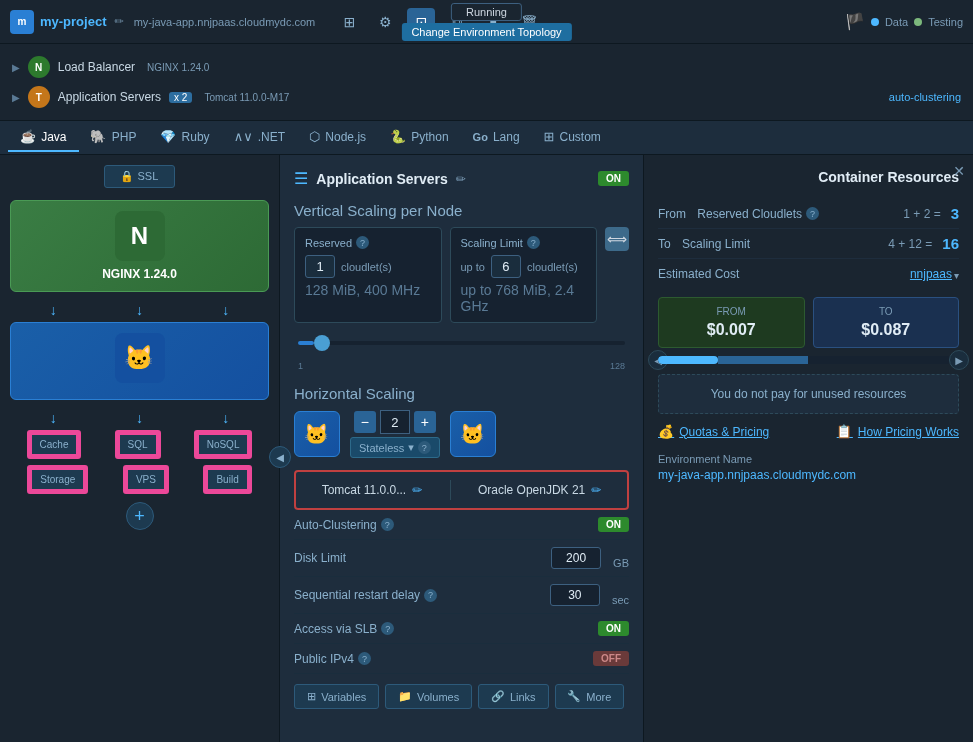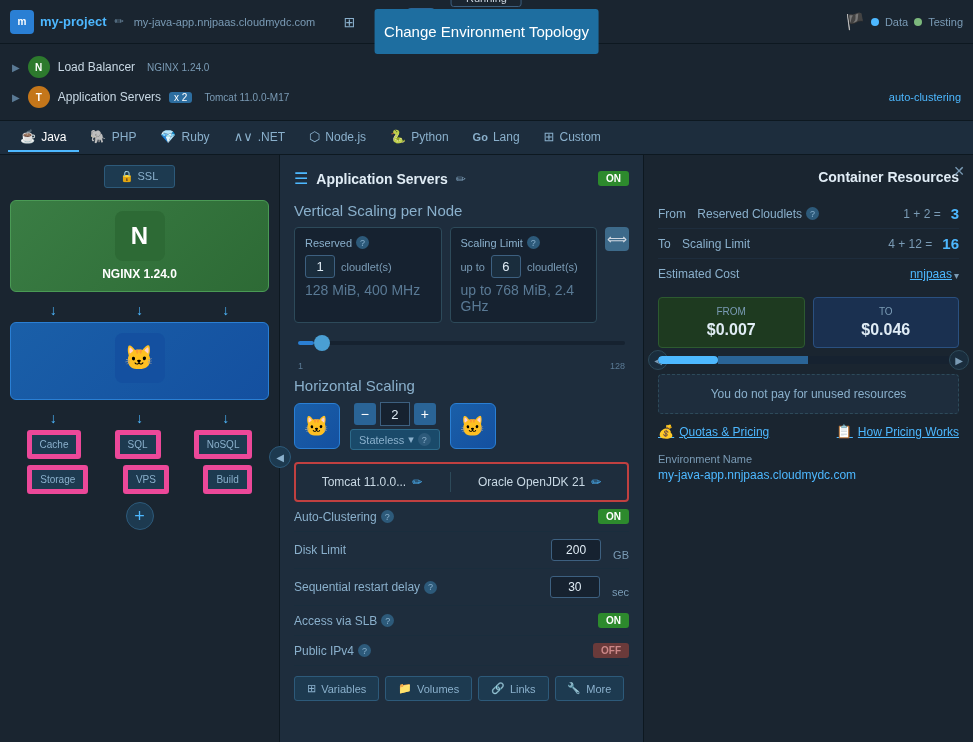--- a/index.html
+++ b/index.html
@@ -66,23 +66,23 @@
       background: #1a2530;
       border: 1px solid #3d6080;
       color: #cdd6e0;
       padding: 2px 14px;
       border-radius: 3px;
       font-size: 11px;
     }
     .topology-btn {
       background: #1e6ea0;
       color: white;
-      padding: 14px 10px;
-      border-radius: 3px;
-      font-size: 15px;
+      padding: 3px 10px;
+      border-radius: 3px;
+      font-size: 11px;
       cursor: pointer;
       margin-top: 2px;
       border: none;
     }
     .top-bar-right {
       margin-left: auto;
       display: flex;
       align-items: center;
       gap: 8px;
     }
@@ -364,21 +364,21 @@
     }
     .scaling-icon {
       width: 24px; height: 24px;
       background: #3d6a8a;
       border-radius: 4px;
       display: flex; align-items: center; justify-content: center;
       font-size: 14px;
     }
 
     
-    .horiz-section { margin-top: 6px; }
+    .horiz-section { margin-top: 14px; }
     .horiz-row {
       display: flex;
       align-items: center;
       gap: 10px;
       margin-top: 8px;
     }
     .horiz-node-icon {
       width: 46px; height: 46px;
       background: linear-gradient(135deg, #1a5fa8, #1450a0);
       border-radius: 6px;
@@ -952,21 +952,21 @@
       <span class="cost-dropdown">▾</span>
     </div>
 
     <div class="price-boxes">
       <div class="price-box price-box-from">
         <div class="price-box-label">FROM</div>
         <div class="price-box-value">$0.007</div>
       </div>
       <div class="price-box price-box-to">
         <div class="price-box-label">TO</div>
-        <div class="price-box-value">$0.046</div>
+        <div class="price-box-value">$0.087</div>
       </div>
     </div>
 
     <div class="resource-bar-container">
       <div style="position:relative;">
         <div class="nav-arrow nav-arrow-left">◀</div>
         <div class="resource-bar-track">
           <div class="resource-bar-fill-reserved"></div>
           <div class="resource-bar-fill-limit"></div>
         </div>

